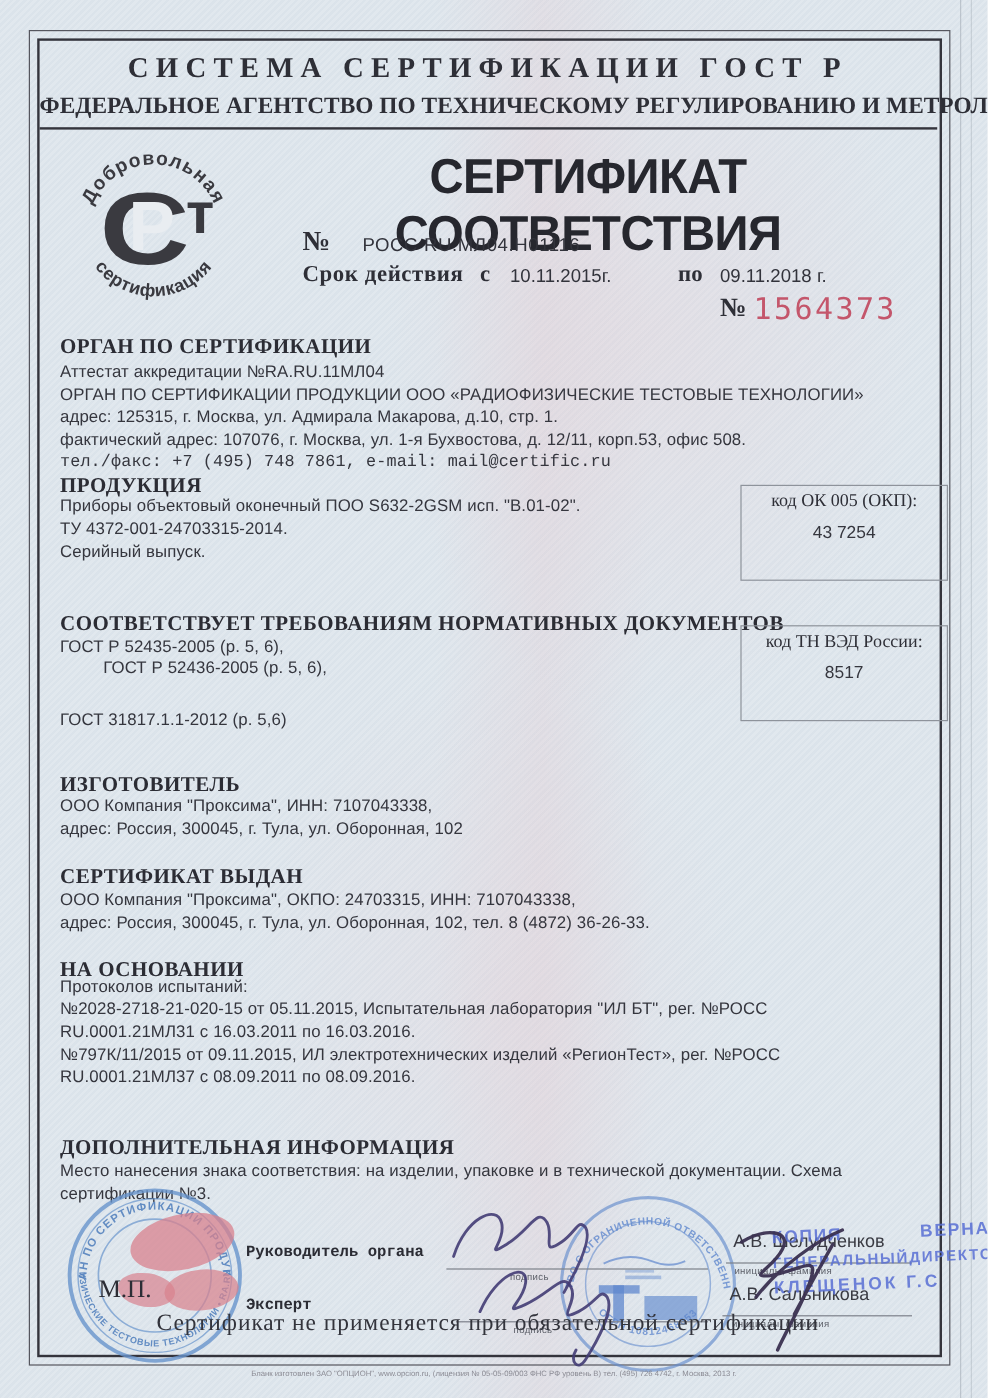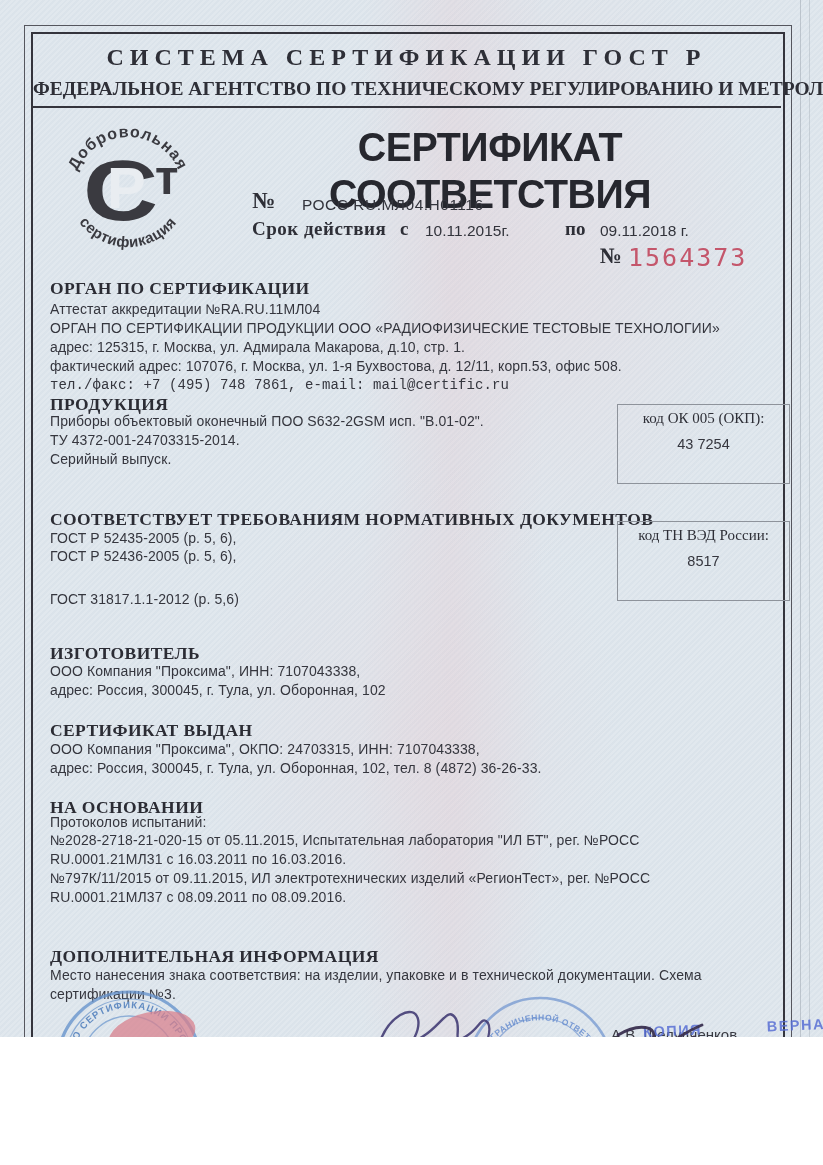--- a/index.html
+++ b/index.html
@@ -1,16 +1,16 @@
 <!DOCTYPE html>
 <html><head>
 <meta charset="utf-8">
 <style>
   html,body{margin:0;padding:0;}
-  .page{position:relative;width:823px;height:1037px;overflow:hidden;
+  .page{position:relative;width:823px;height:1165px;overflow:hidden;
     font-family:"Liberation Sans",sans-serif;color:#32333b;
     background:
       linear-gradient(90deg, rgba(228,192,199,0) 44%, rgba(228,192,199,.20) 55%, rgba(228,192,199,0) 66%),
       radial-gradient(ellipse 320px 460px at 66% 24%, rgba(233,203,209,.28), rgba(233,203,209,0) 70%),
       radial-gradient(ellipse 300px 420px at 50% 72%, rgba(233,203,209,.22), rgba(233,203,209,0) 70%),
       repeating-linear-gradient(135deg, rgba(255,255,255,.12) 0 2px, rgba(205,215,224,.12) 2px 4px),
       #dde5ec;}
   .abs{position:absolute;}
   .frame-outer{position:absolute;left:24px;top:25px;width:766px;height:1111px;border:1px solid #55565e;}
   .frame-inner{position:absolute;left:31px;top:32px;width:750px;height:1095px;border:2px solid #34343c;}
@@ -86,21 +86,21 @@
   <div class="b" style="top:413px;">Приборы объектовый оконечный ПОО S632-2GSM исп. "В.01-02".</div>
   <div class="b" style="top:432px;">ТУ 4372-001-24703315-2014.</div>
   <div class="b" style="top:451px;">Серийный выпуск.</div>
   <div class="codebox" style="top:404px;">
     <div class="lbl">код ОК 005 (ОКП):</div>
     <div class="val">43 7254</div>
   </div>
 
   <div class="hd" style="left:50px;top:509px;">СООТВЕТСТВУЕТ ТРЕБОВАНИЯМ НОРМАТИВНЫХ ДОКУМЕНТОВ</div>
   <div class="b" style="top:530px;">ГОСТ Р 52435-2005 (р. 5, 6),</div>
-  <div class="b" style="top:548px;">ГОСТ Р 52436-2005 (р. 5, 6),</div>
+  <div class="b" style="top:548px;margin-left:36px;">ГОСТ Р 52436-2005 (р. 5, 6),</div>
   <div class="b" style="top:566px;margin-top:25px;">ГОСТ 31817.1.1-2012 (р. 5,6)</div>
   <div class="codebox" style="top:521px;">
     <div class="lbl">код ТН ВЭД России:</div>
     <div class="val">8517</div>
   </div>
 
   <div class="hd" style="left:50px;top:643px;">ИЗГОТОВИТЕЛЬ</div>
   <div class="b" style="top:663px;">ООО Компания "Проксима", ИНН: 7107043338,</div>
   <div class="b" style="top:682px;">адрес: Россия, 300045, г. Тула, ул. Оборонная, 102</div>
 

